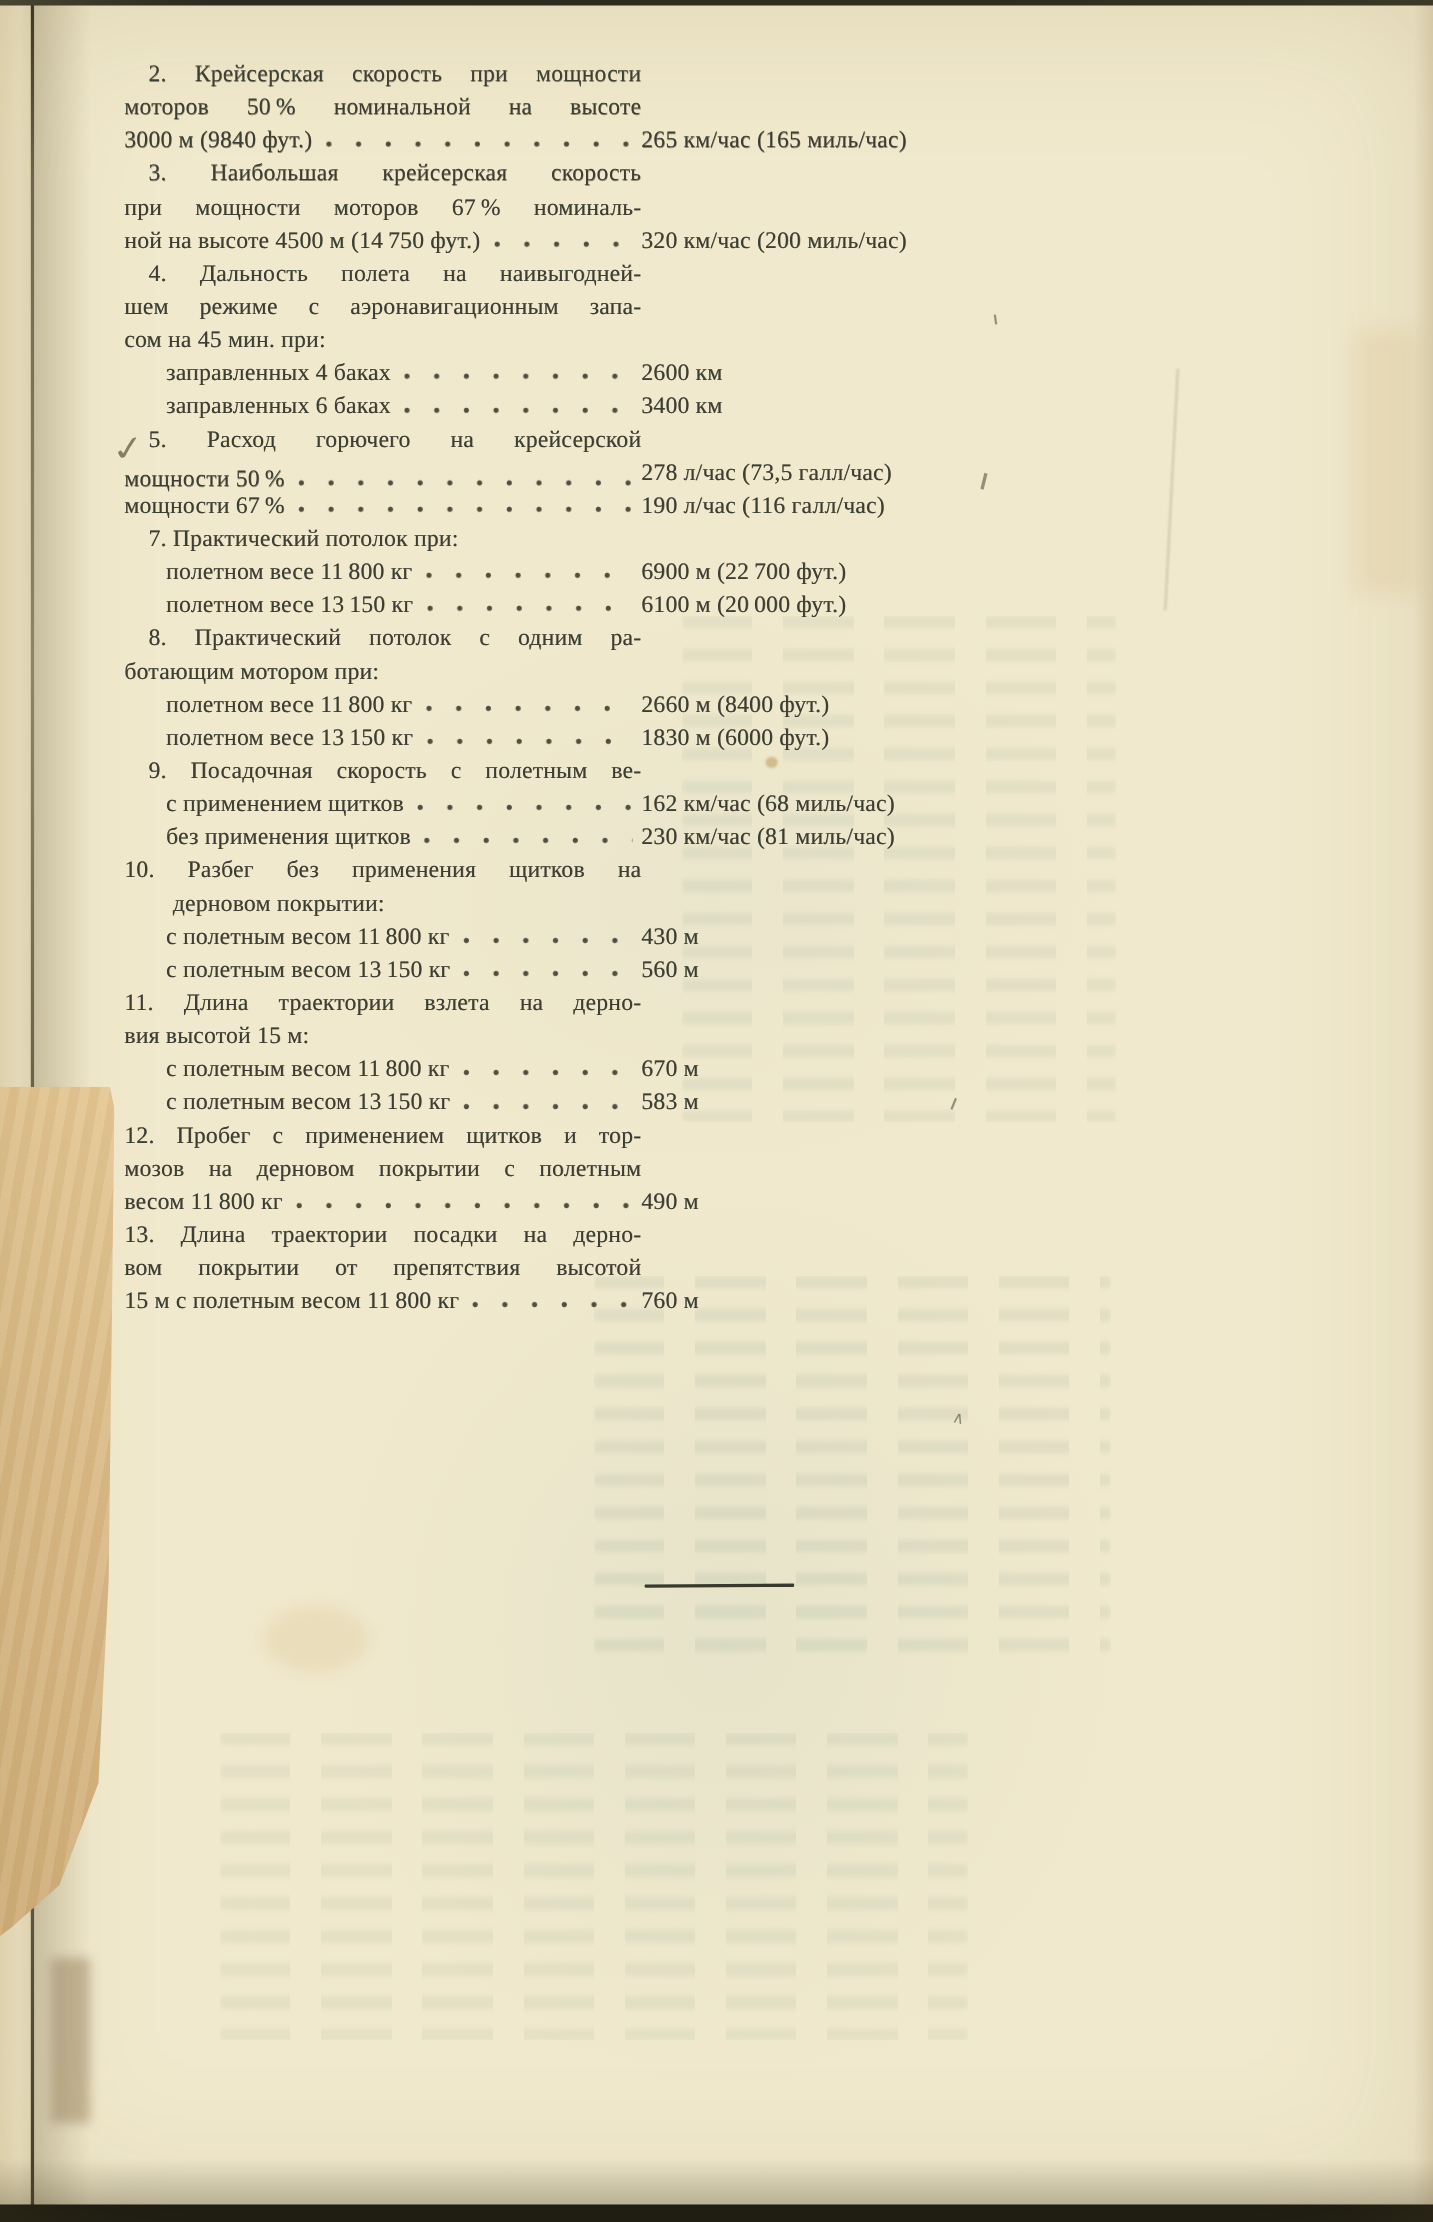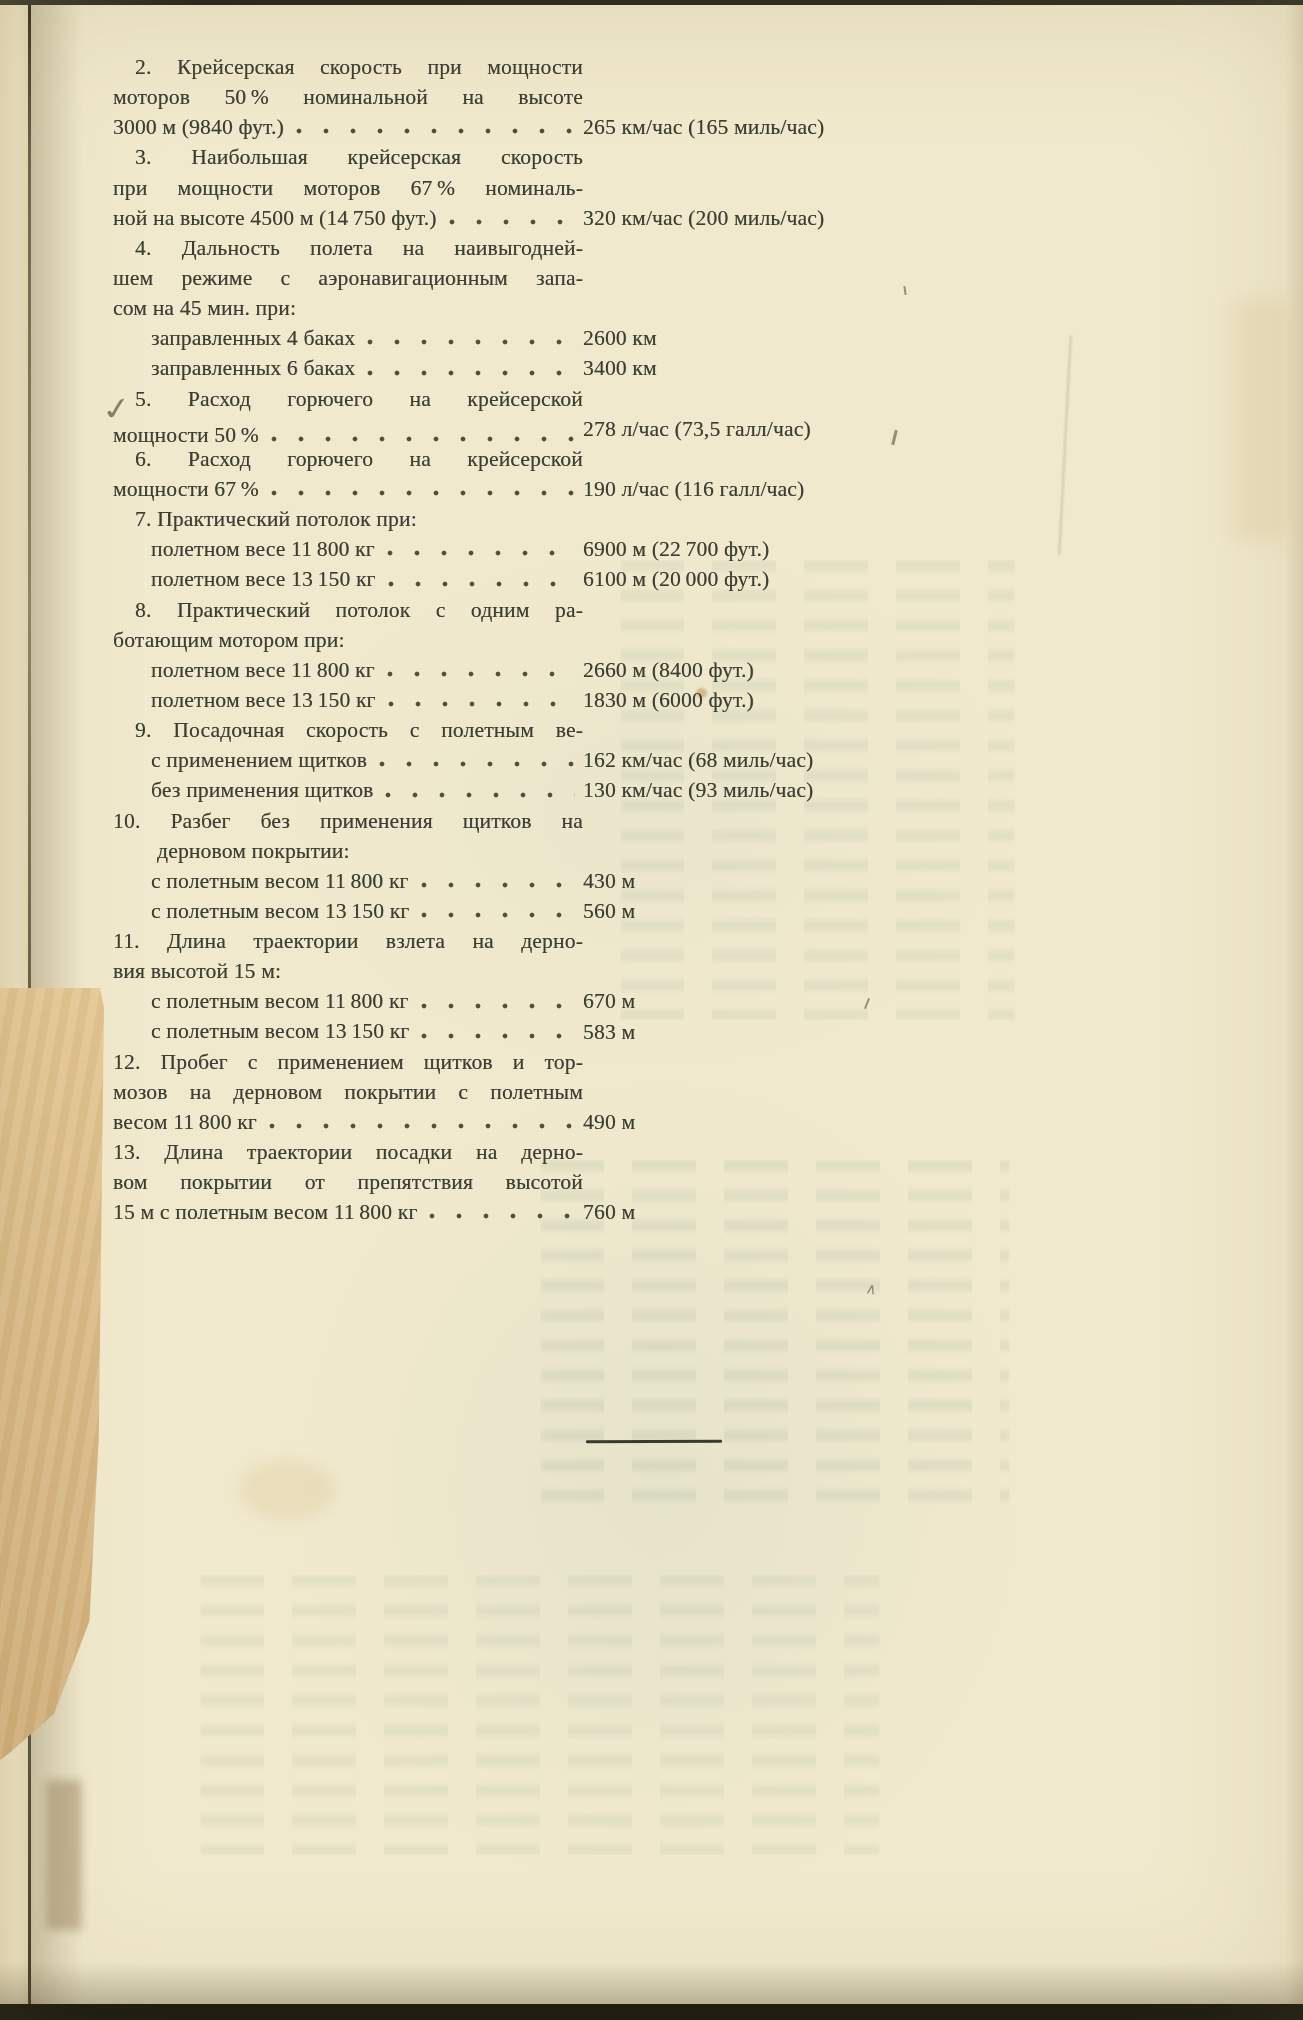--- a/index.html
+++ b/index.html
@@ -180,27 +180,20 @@
   </div>
 
   <div class="line">
     <div class="lt dots" style="padding-left: 0px; margin-top: 36px;">
       <span class="txt">мощности 50 %</span>
       <span class="leader"></span>
     </div>
     <div class="val">278 л/час (73,5 галл/час)</div>
   </div>
 
-  <div class="line">
-    <div class="lt just" style="padding-left: 22px;">
-      <span class="txt">6. Расход горючего на крейсерской</span>
-      
-    </div>
-    <div class="val"></div>
-  </div>
 
   <div class="line">
     <div class="lt dots" style="padding-left: 0px;">
       <span class="txt">мощности 67 %</span>
       <span class="leader"></span>
     </div>
     <div class="val">190 л/час (116 галл/час)</div>
   </div>
 
   <div class="line">
@@ -274,21 +267,21 @@
       <span class="leader"></span>
     </div>
     <div class="val">162 км/час (68 миль/час)</div>
   </div>
 
   <div class="line">
     <div class="lt dots" style="padding-left: 38px;">
       <span class="txt">без применения щитков</span>
       <span class="leader"></span>
     </div>
-    <div class="val">130 км/час (93 миль/час)</div>
+    <div class="val">230 км/час (81 миль/час)</div>
   </div>
 
   <div class="line">
     <div class="lt just" style="padding-left: 0px;">
       <span class="txt">10. Разбег без применения щитков на</span>
       
     </div>
     <div class="val"></div>
   </div>
 

